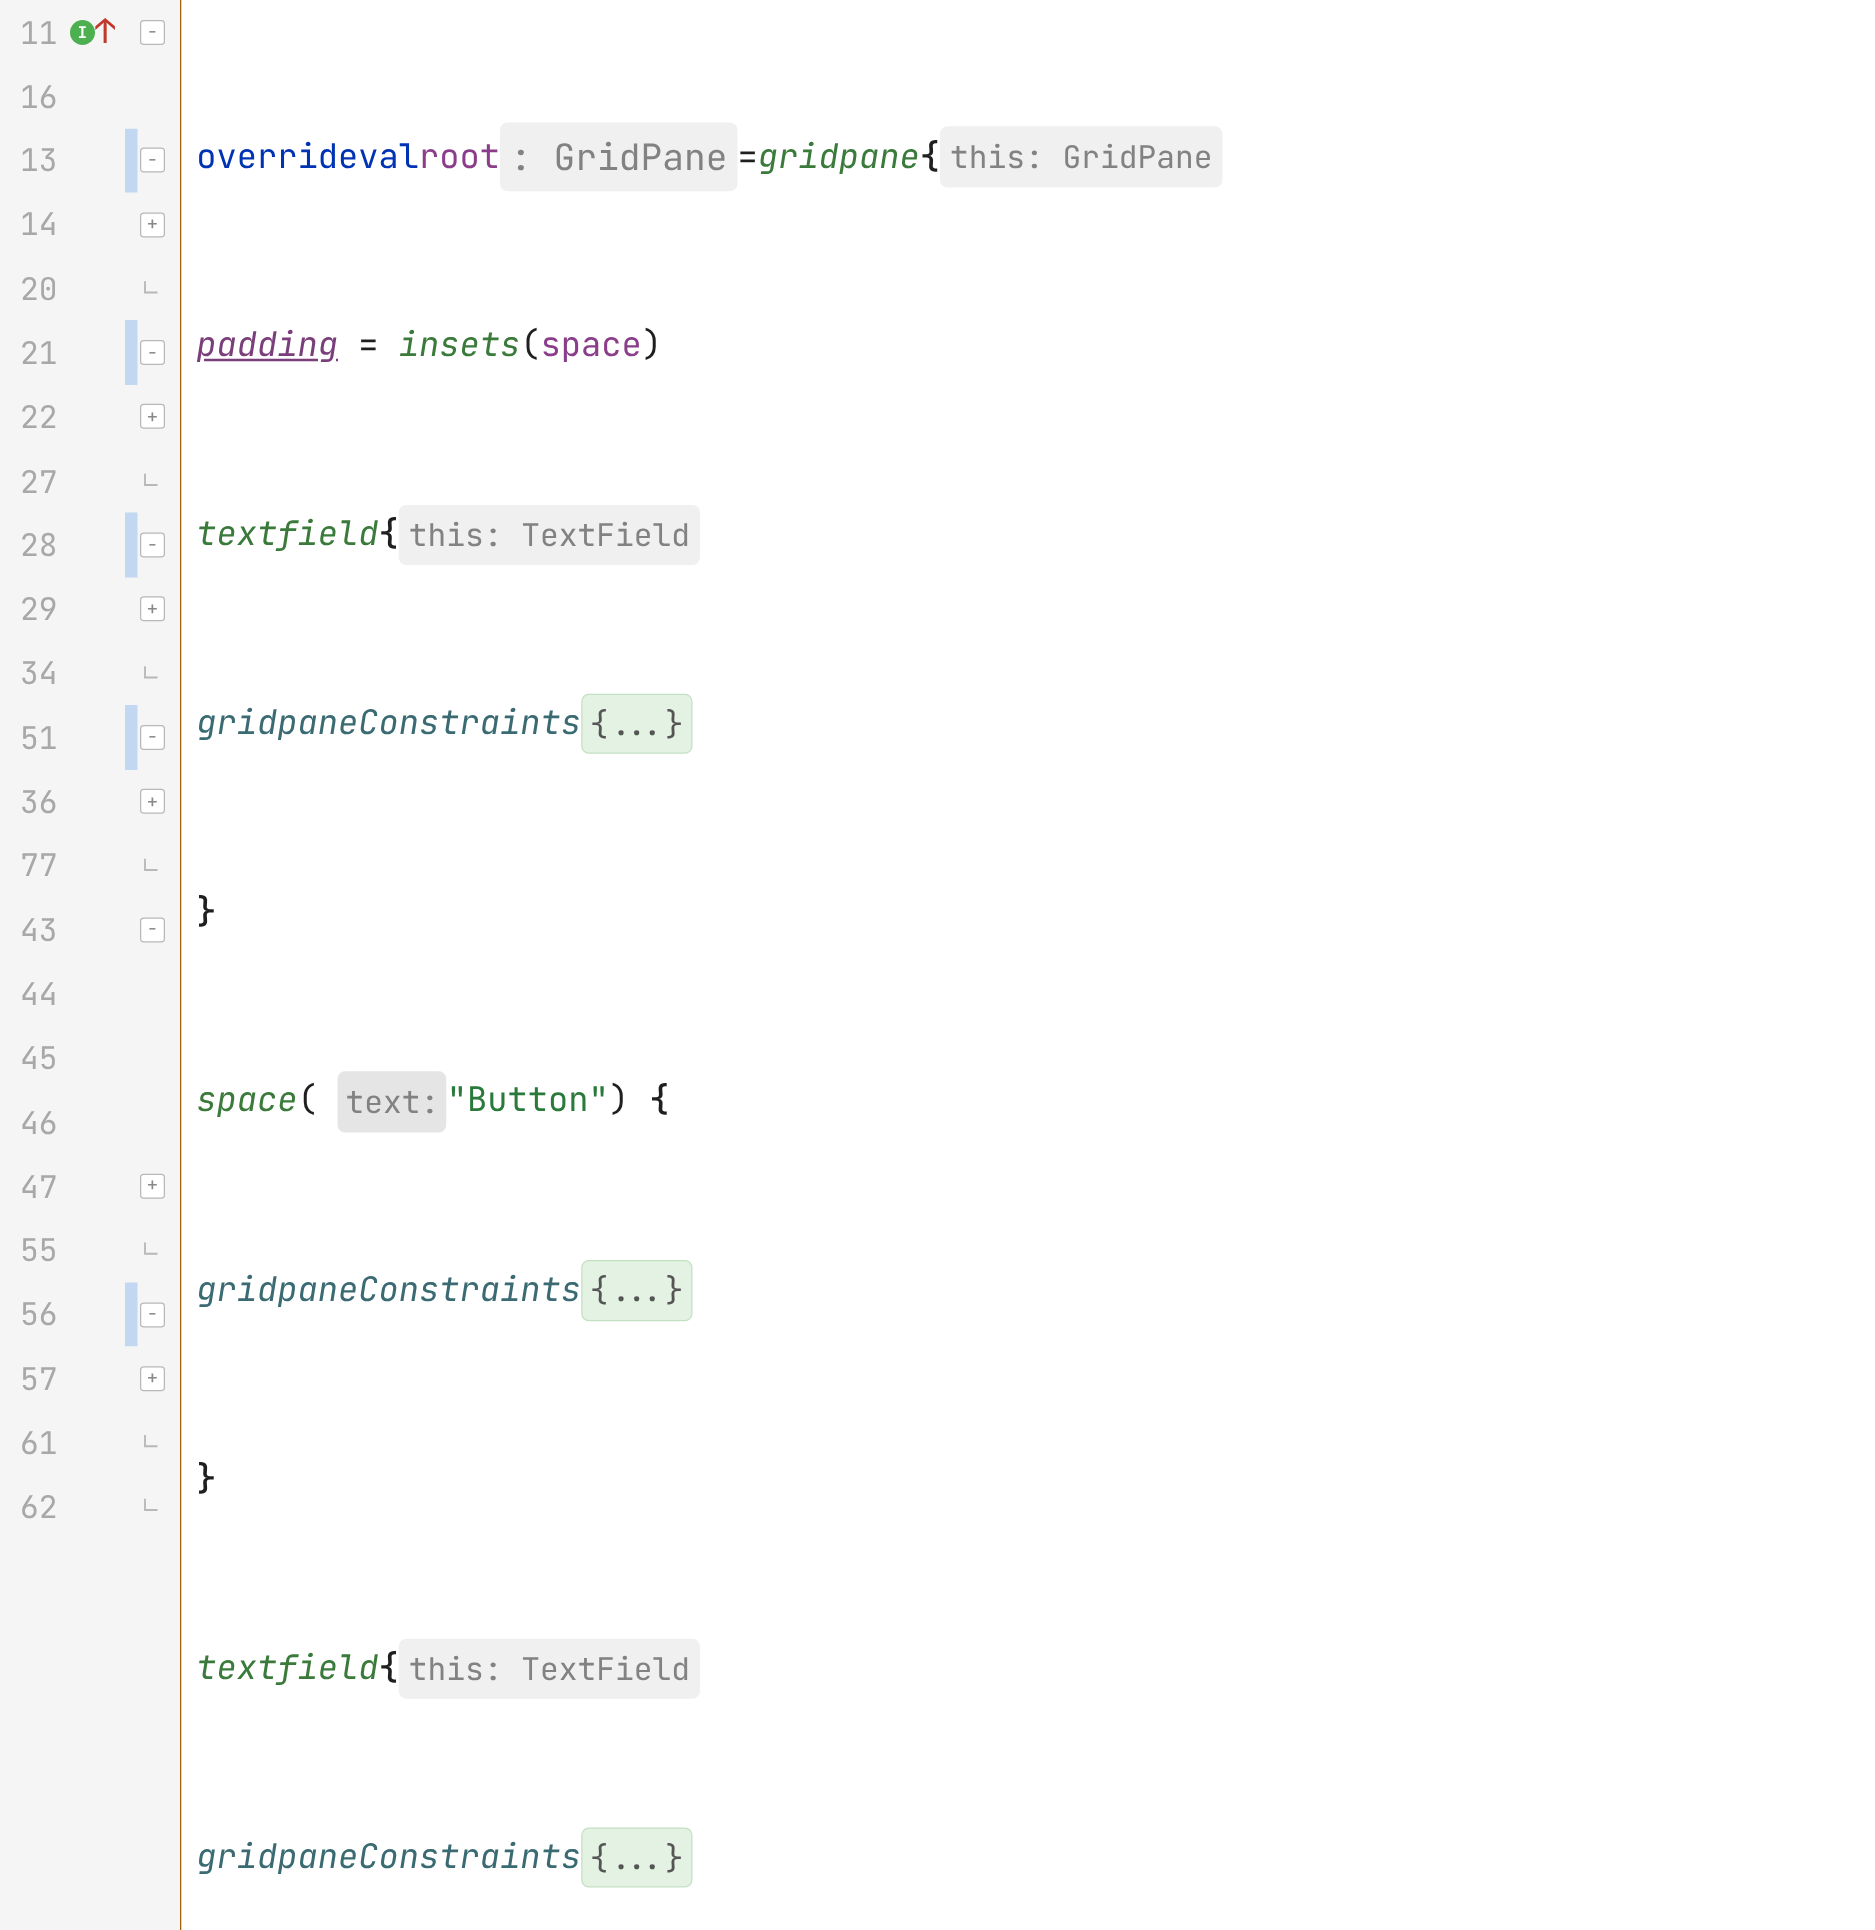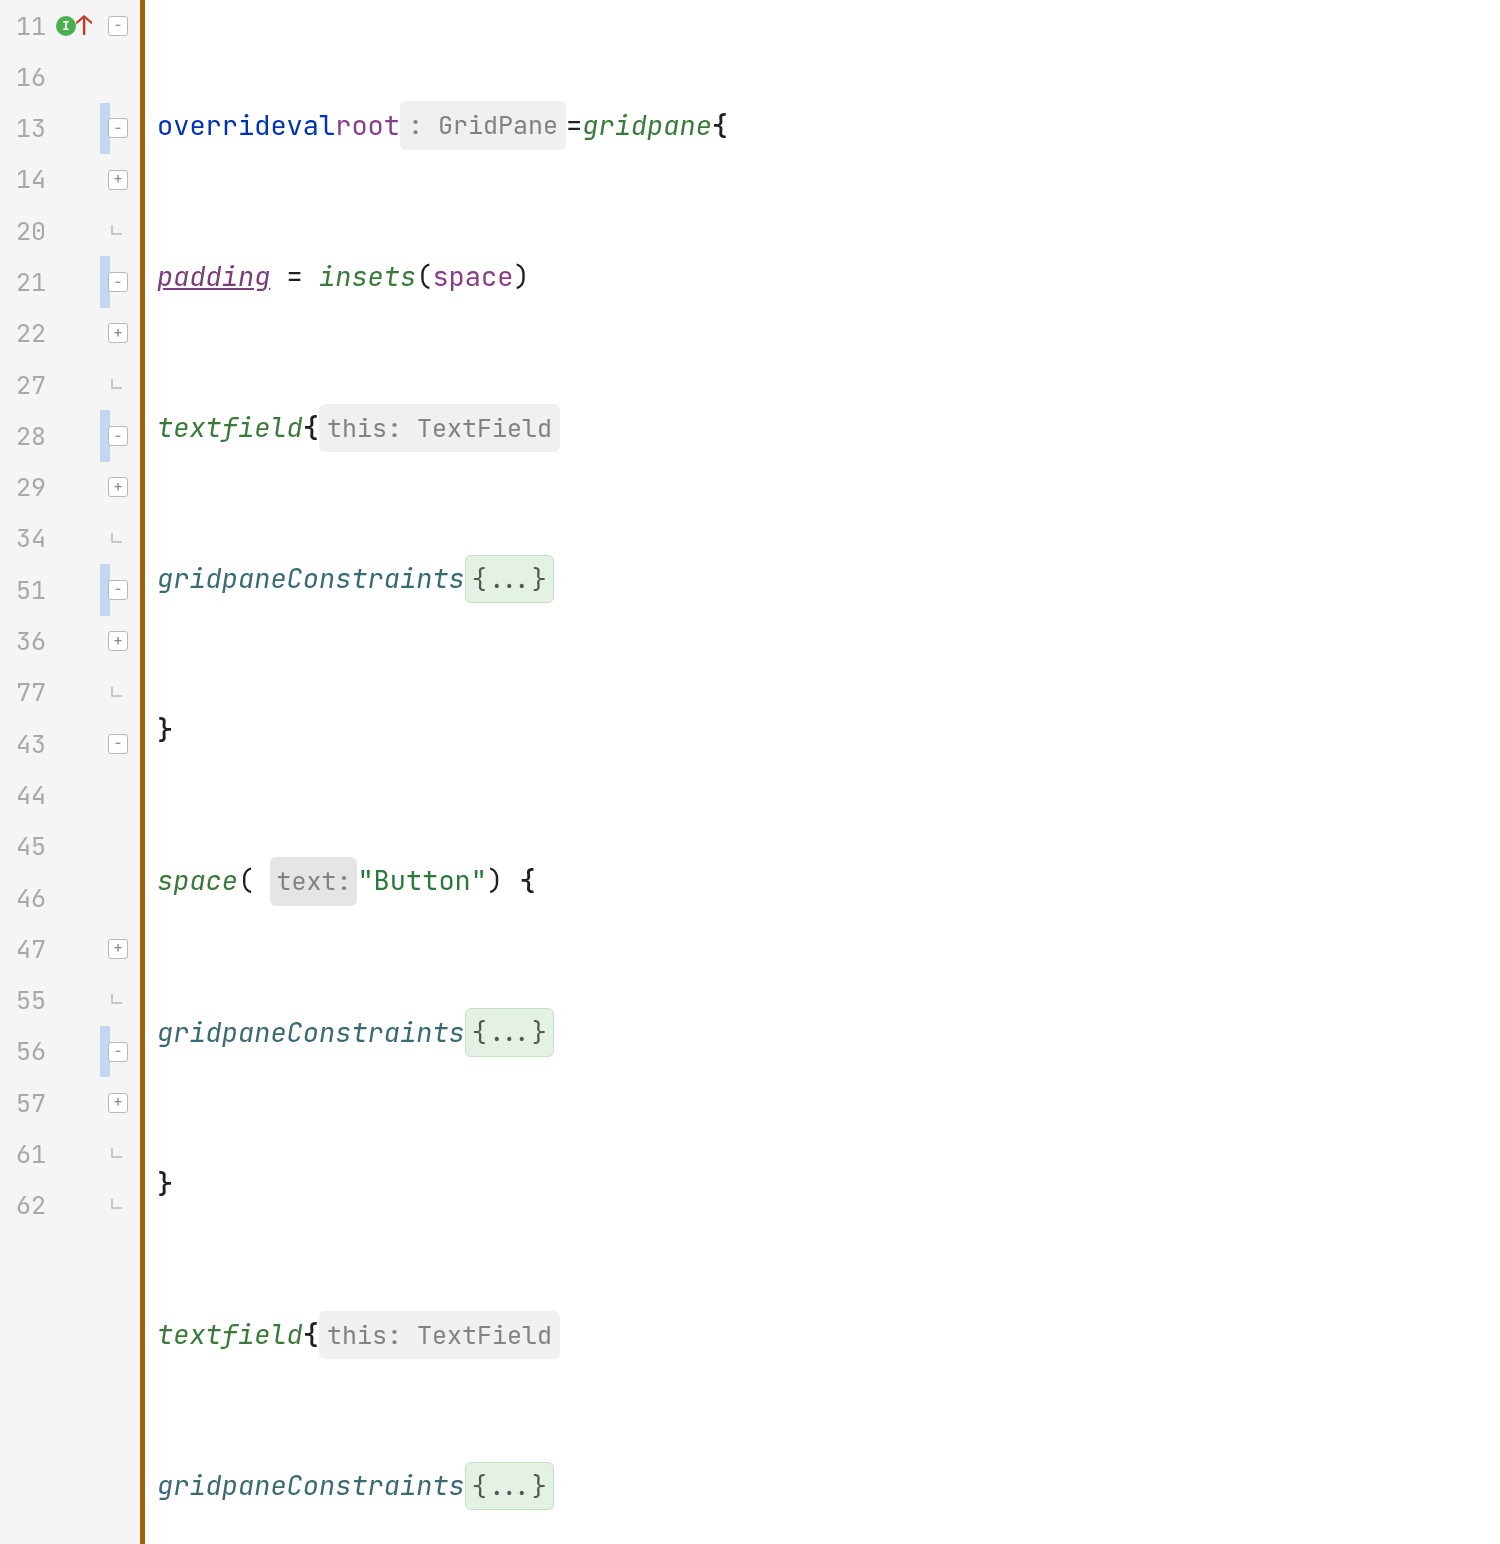--- a/index.html
+++ b/index.html
@@ -9,21 +9,21 @@
     background: #ffffff;
     display: flex;
     width: 1500px;
     height: 1544px;
     overflow: hidden;
     line-height: 1.85;
   }
   .gutter {
     width: 145px;
     background: #f5f5f5;
-    border-right: 5px solid #a16207;
+    border-right: 1px solid #a16207;
     flex-shrink: 0;
     position: relative;
   }
   .gutter-row {
     height: 51.3px;
     display: flex;
     align-items: center;
     position: relative;
   }
   .line-num {
@@ -116,21 +116,21 @@
     border-radius: 6px;
     padding: 1px 6px;
     font-size: 25px;
     font-style: normal;
   }
   .type-hint {
     background: #f0f0f0;
     color: #828282;
     border-radius: 6px;
     padding: 1px 8px;
-    font-size: 25px;
+    font-size: 29px;
   }
   .fold-badge {
     background: #e3f2e3;
     border: 1px solid #c3e0c3;
     border-radius: 6px;
     padding: 0px 6px;
     color: #555;
     font-size: 25px;
   }
   .str { color: #2a7a3b; }
@@ -311,21 +311,21 @@
         <span class="fold-end">
           <svg width="18" height="18">
             <path d="M3 3 L3 12 L13 12" stroke="#b8b8b8" fill="none" stroke-width="1.5"></path>
           </svg>
         </span>
       </span>
     </div>
 </div>
 
 <div class="code-area">
-  <div class="code-row">   <span class="kw">override</span> <span class="kw">val</span> <span class="purple">root</span> <span class="type-hint">: GridPane</span>  <span class="black">=</span> <span class="builtin">gridpane</span> <span class="brace">{</span> </div>
+  <div class="code-row">   <span class="kw">override</span> <span class="kw">val</span> <span class="purple">root</span> <span class="type-hint">: GridPane</span>  <span class="black">=</span> <span class="builtin">gridpane</span> <span class="brace">{</span> <span class="this-hint">this: GridPane</span></div>
   <div class="code-row">       <span class="prop-under">padding</span><span class="black"> = </span><span class="builtin">insets</span><span class="black">(</span><span class="purple">space</span><span class="black">)</span></div>
   <div class="code-row">       <span class="builtin">textfield</span> <span class="brace">{</span> <span class="this-hint">this: TextField</span></div>
   <div class="code-row">           <span class="fn-call">gridpaneConstraints</span> <span class="fold-badge">{...}</span></div>
   <div class="code-row">       <span class="brace">}</span></div>
   <div class="code-row">       <span class="builtin">space</span><span class="black">( </span><span class="param-hint">text:</span> <span class="str">"Button"</span><span class="black">) </span><span class="brace">{</span> </div>
   <div class="code-row">           <span class="fn-call">gridpaneConstraints</span> <span class="fold-badge">{...}</span></div>
   <div class="code-row">       <span class="brace">}</span></div>
   <div class="code-row">       <span class="builtin">textfield</span> <span class="brace">{</span> <span class="this-hint">this: TextField</span></div>
   <div class="code-row">           <span class="fn-call">gridpaneConstraints</span> <span class="fold-badge">{...}</span></div>
   

